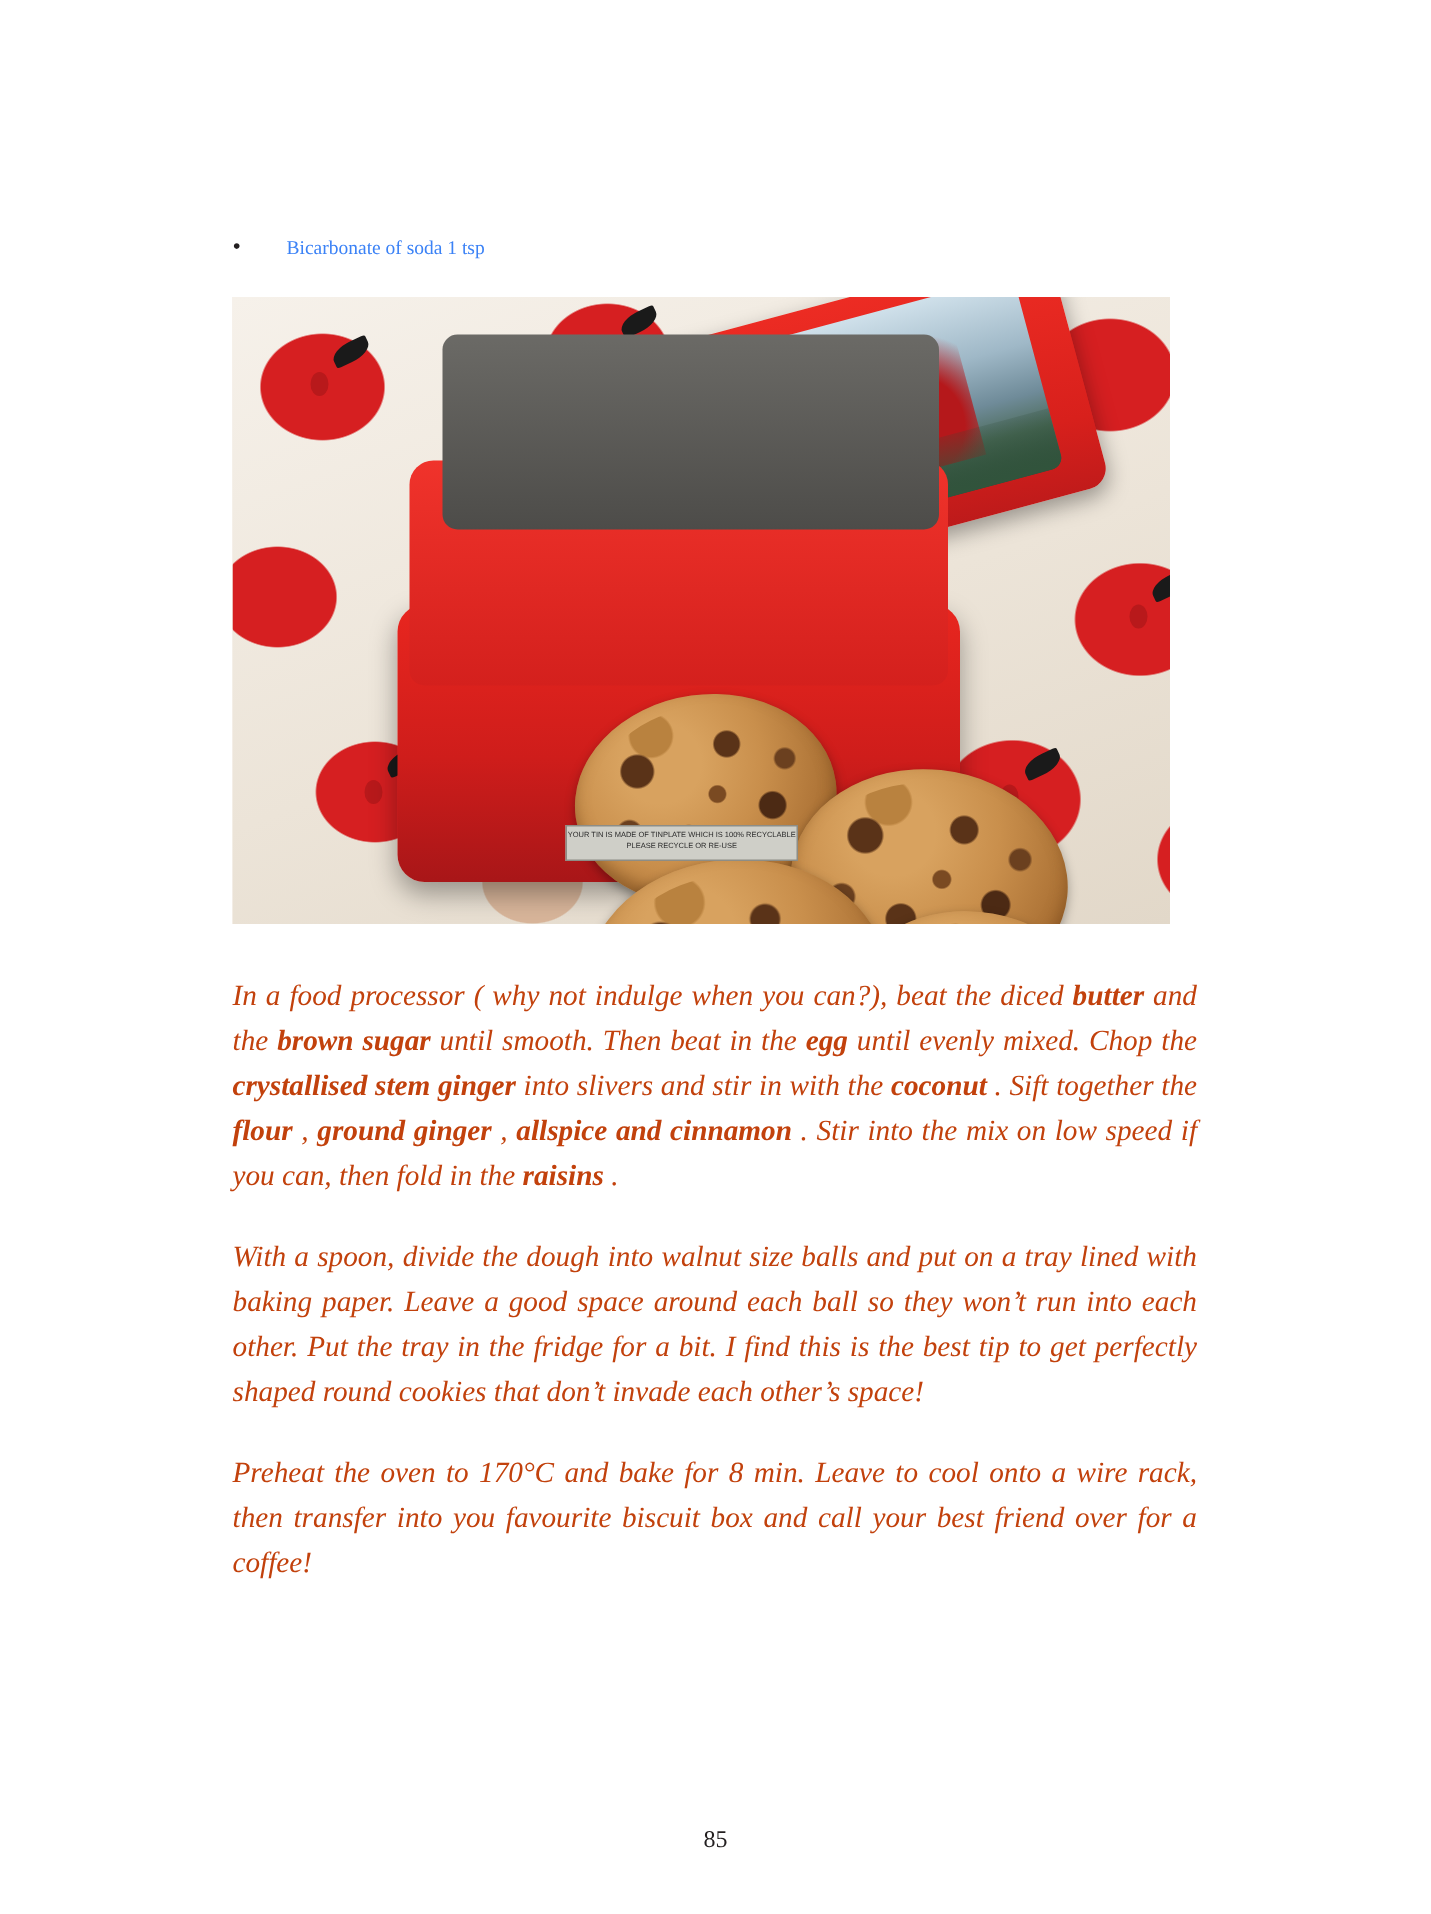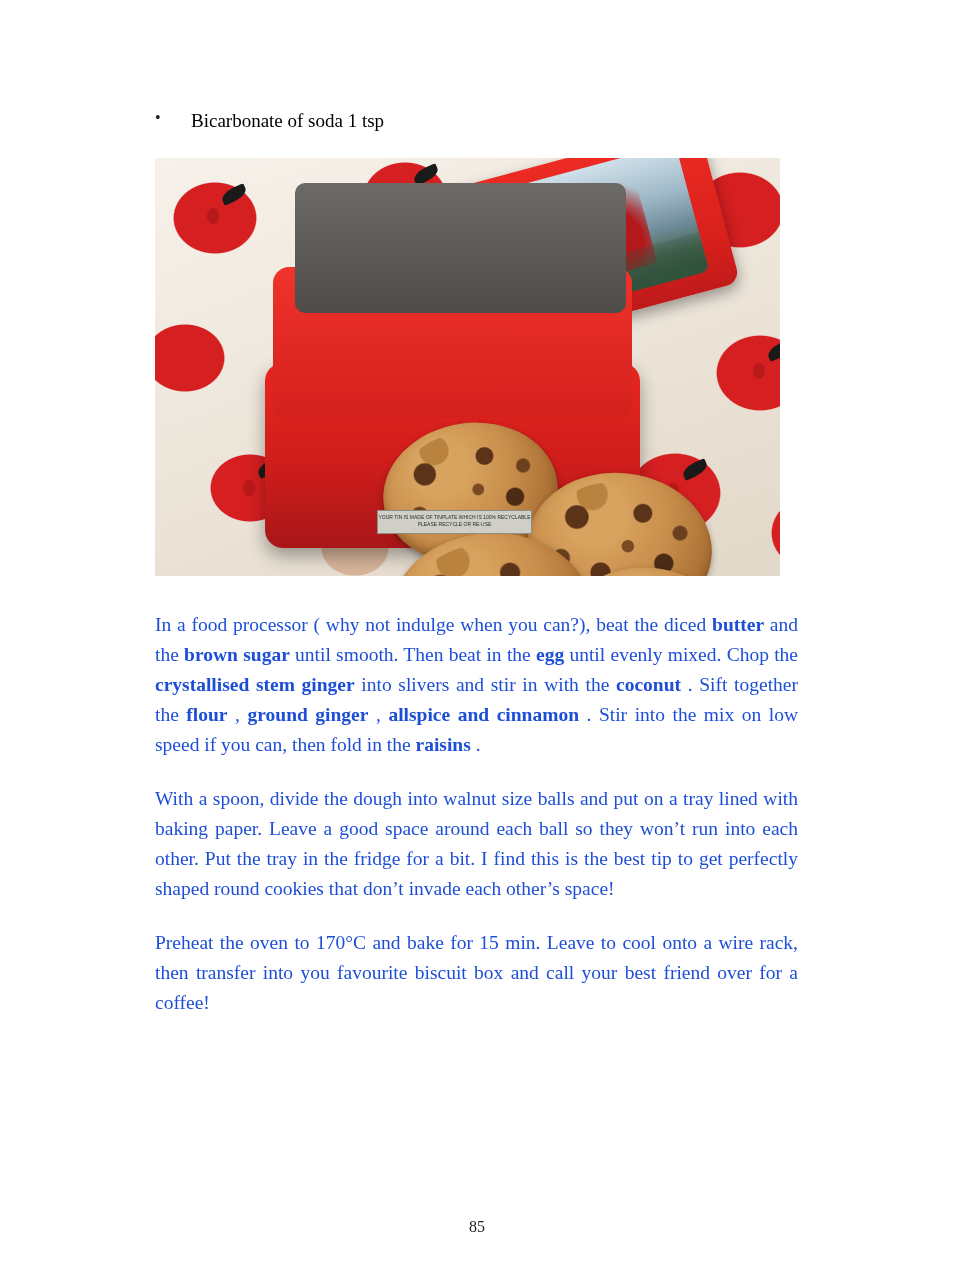--- a/index.html
+++ b/index.html
@@ -25,25 +25,26 @@
     top: 110px;
     width: 643px;
   }
   ul.ingredients {
     list-style: none;
     margin: 0;
     padding: 0;
   }
   ul.ingredients li {
     position: relative;
-    font-size: 19px;
+    font-size: 13px;
     line-height: 1.2;
     padding-left: 36px;
     margin-bottom: 25px;
-    color: #000000;
+    color: #3b82f6;
+    margin-top: 47px;
   }
   ul.ingredients li::before {
     content: "\2022";
     position: absolute;
     left: 0px;
     top: -2px;
     font-size: 16px;
     color: #231f20;
   }
 
@@ -199,21 +200,22 @@
 
   
   .body-text {
     margin-top: 34px;
   }
   .body-text p {
     margin: 0 0 24px 0;
     font-size: 19.5px;
     line-height: 1.54;
     text-align: justify;
-    color: #1d4ed8;
+    color: #c2410c;
+    font-style: italic;
   }
   .body-text p.last { margin-bottom: 0; }
   .body-text b { font-weight: bold; }
 
   .folio {
     position: absolute;
     left: 0;
     top: 1218px;
     width: 954px;
     text-align: center;
@@ -264,19 +266,19 @@
           <div class="tin-label">YOUR TIN IS MADE OF TINPLATE WHICH IS 100% RECYCLABLE
 PLEASE RECYCLE OR RE-USE</div>
         </div>
 
       </div>
     </div>
 
     <div class="body-text">
       <p id="p0">In a food processor ( why not indulge when you can?), beat the diced <b>butter</b> and the <b>brown sugar</b> until smooth. Then beat in the <b>egg</b> until evenly mixed. Chop the <b>crystallised stem ginger</b> into slivers and stir in with the <b>coconut</b> . Sift together the <b>flour</b> , <b>ground ginger</b> , <b>allspice and cinnamon</b> . Stir into the mix on low speed if you can, then fold in the <b>raisins</b> .</p>
       <p id="p1">With a spoon, divide the dough into walnut size balls and put on a tray lined with baking paper. Leave a good space around each ball so they won’t run into each other. Put the tray in the fridge for a bit. I find this is the best tip to get perfectly shaped round cookies that don’t invade each other’s space!</p>
-      <p class="last" id="p2">Preheat the oven to 170°C and bake for 15 min. Leave to cool onto a wire rack, then transfer into you favourite biscuit box and call your best friend over for a coffee!</p>
+      <p class="last" id="p2">Preheat the oven to 170°C and bake for 8 min. Leave to cool onto a wire rack, then transfer into you favourite biscuit box and call your best friend over for a coffee!</p>
     </div>
 
   </div>
 
   <div class="folio">85</div>
 </div>
 
 </body></html>

